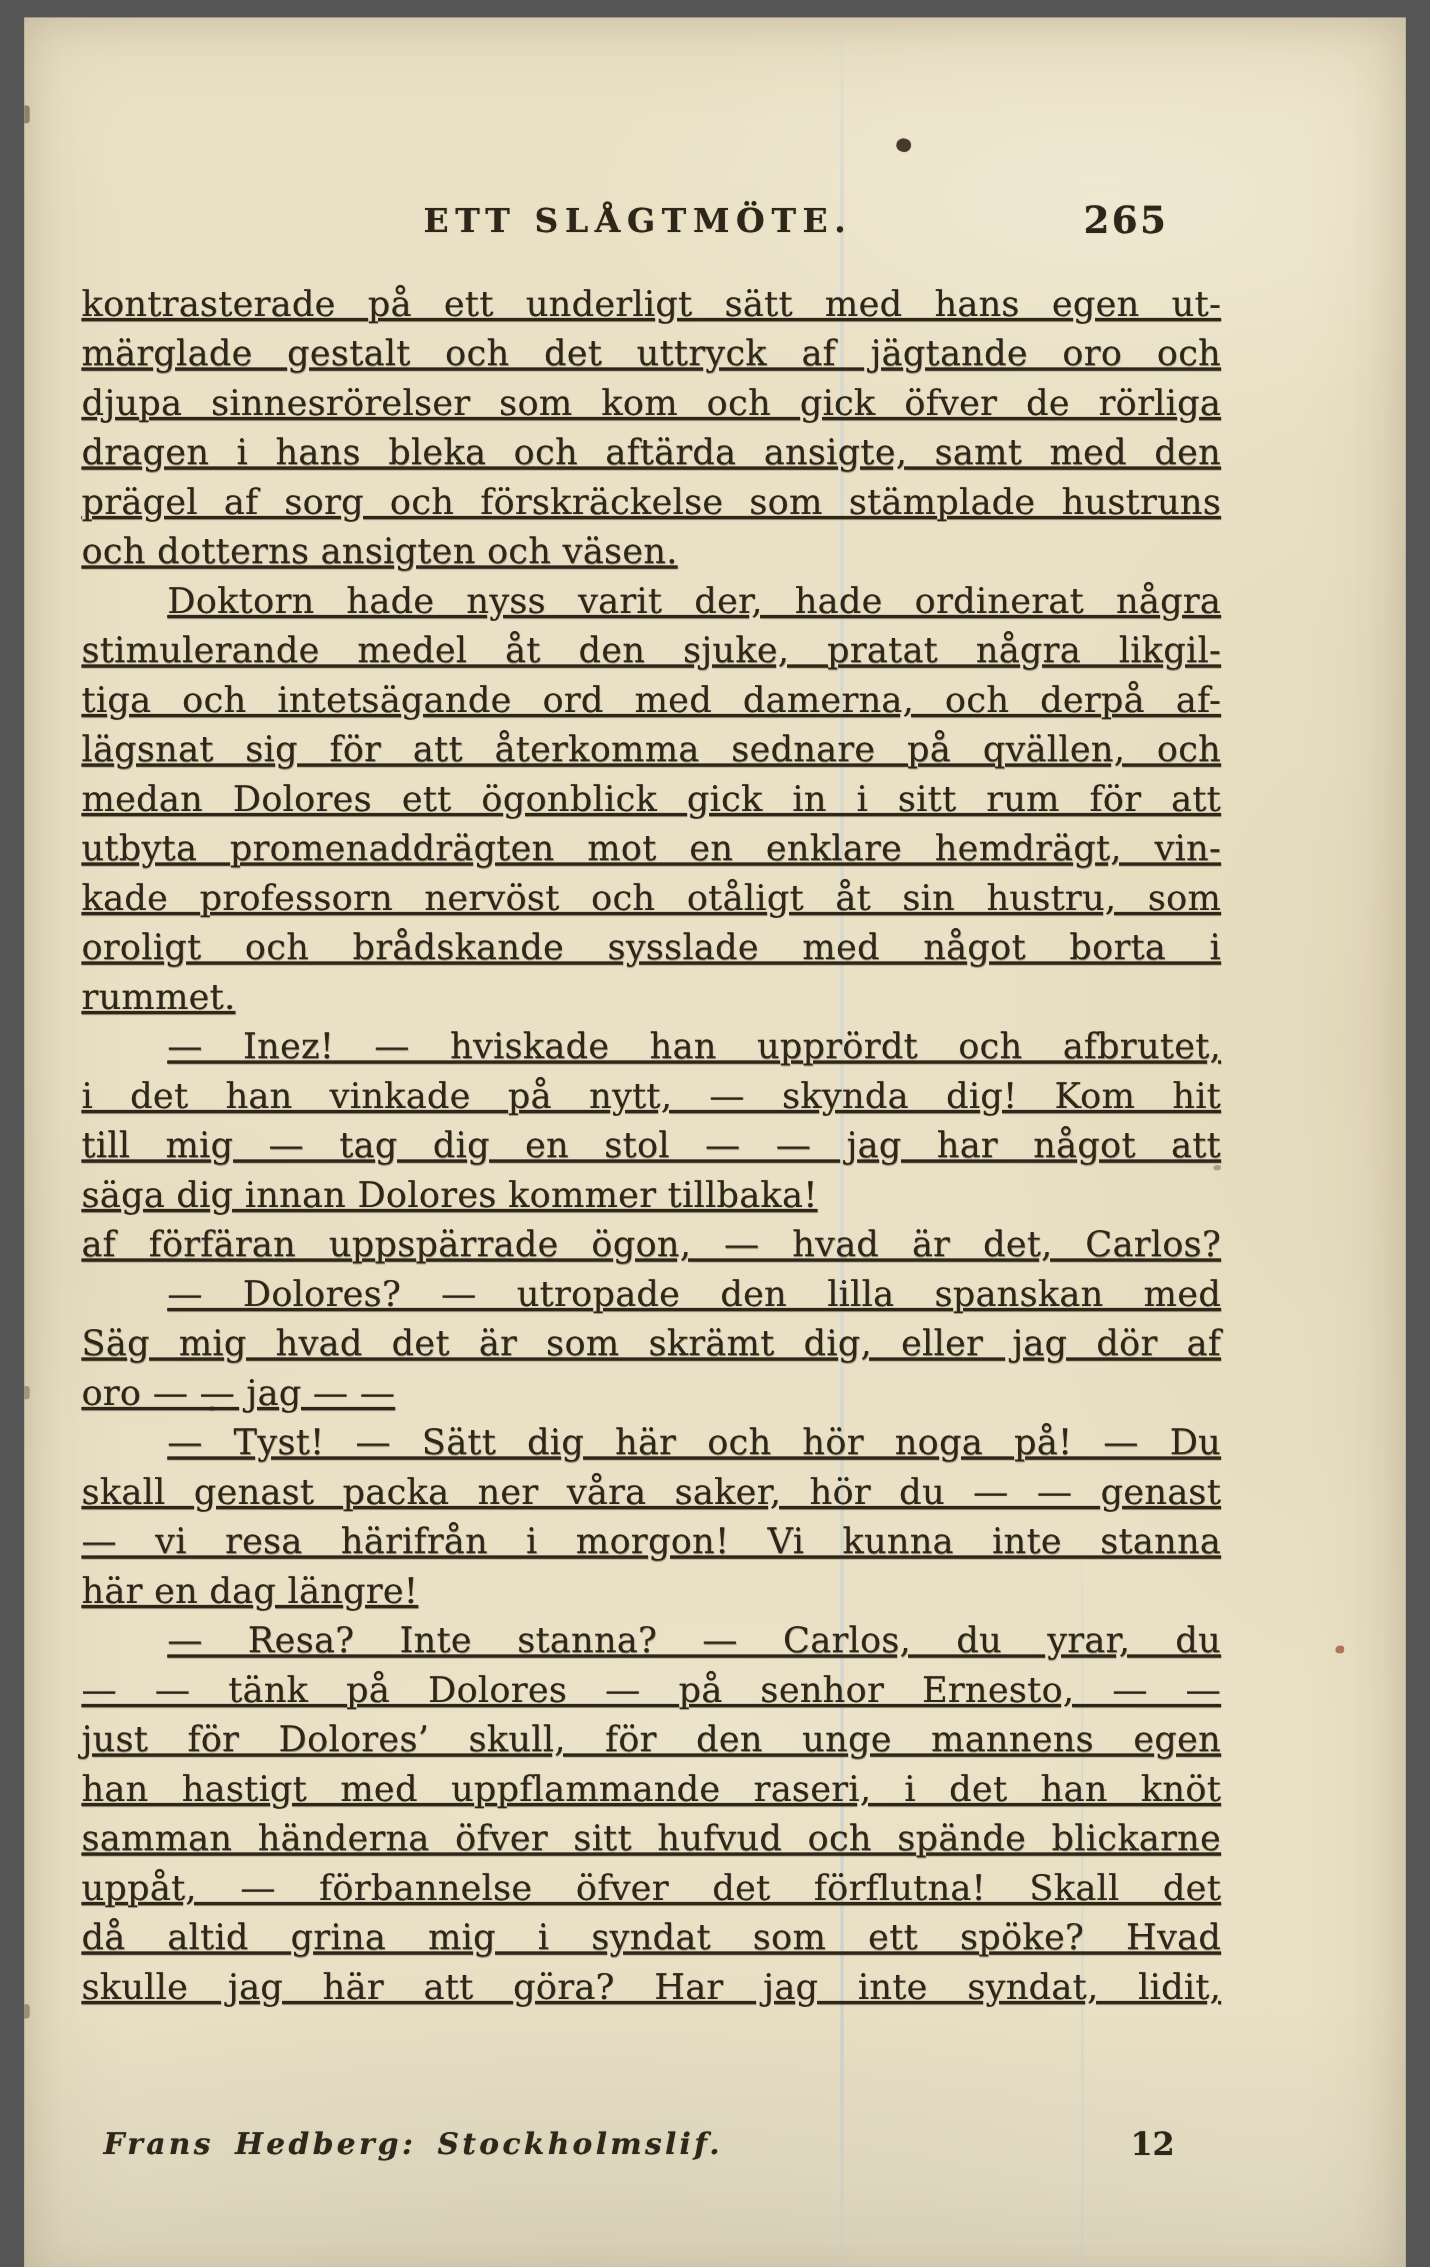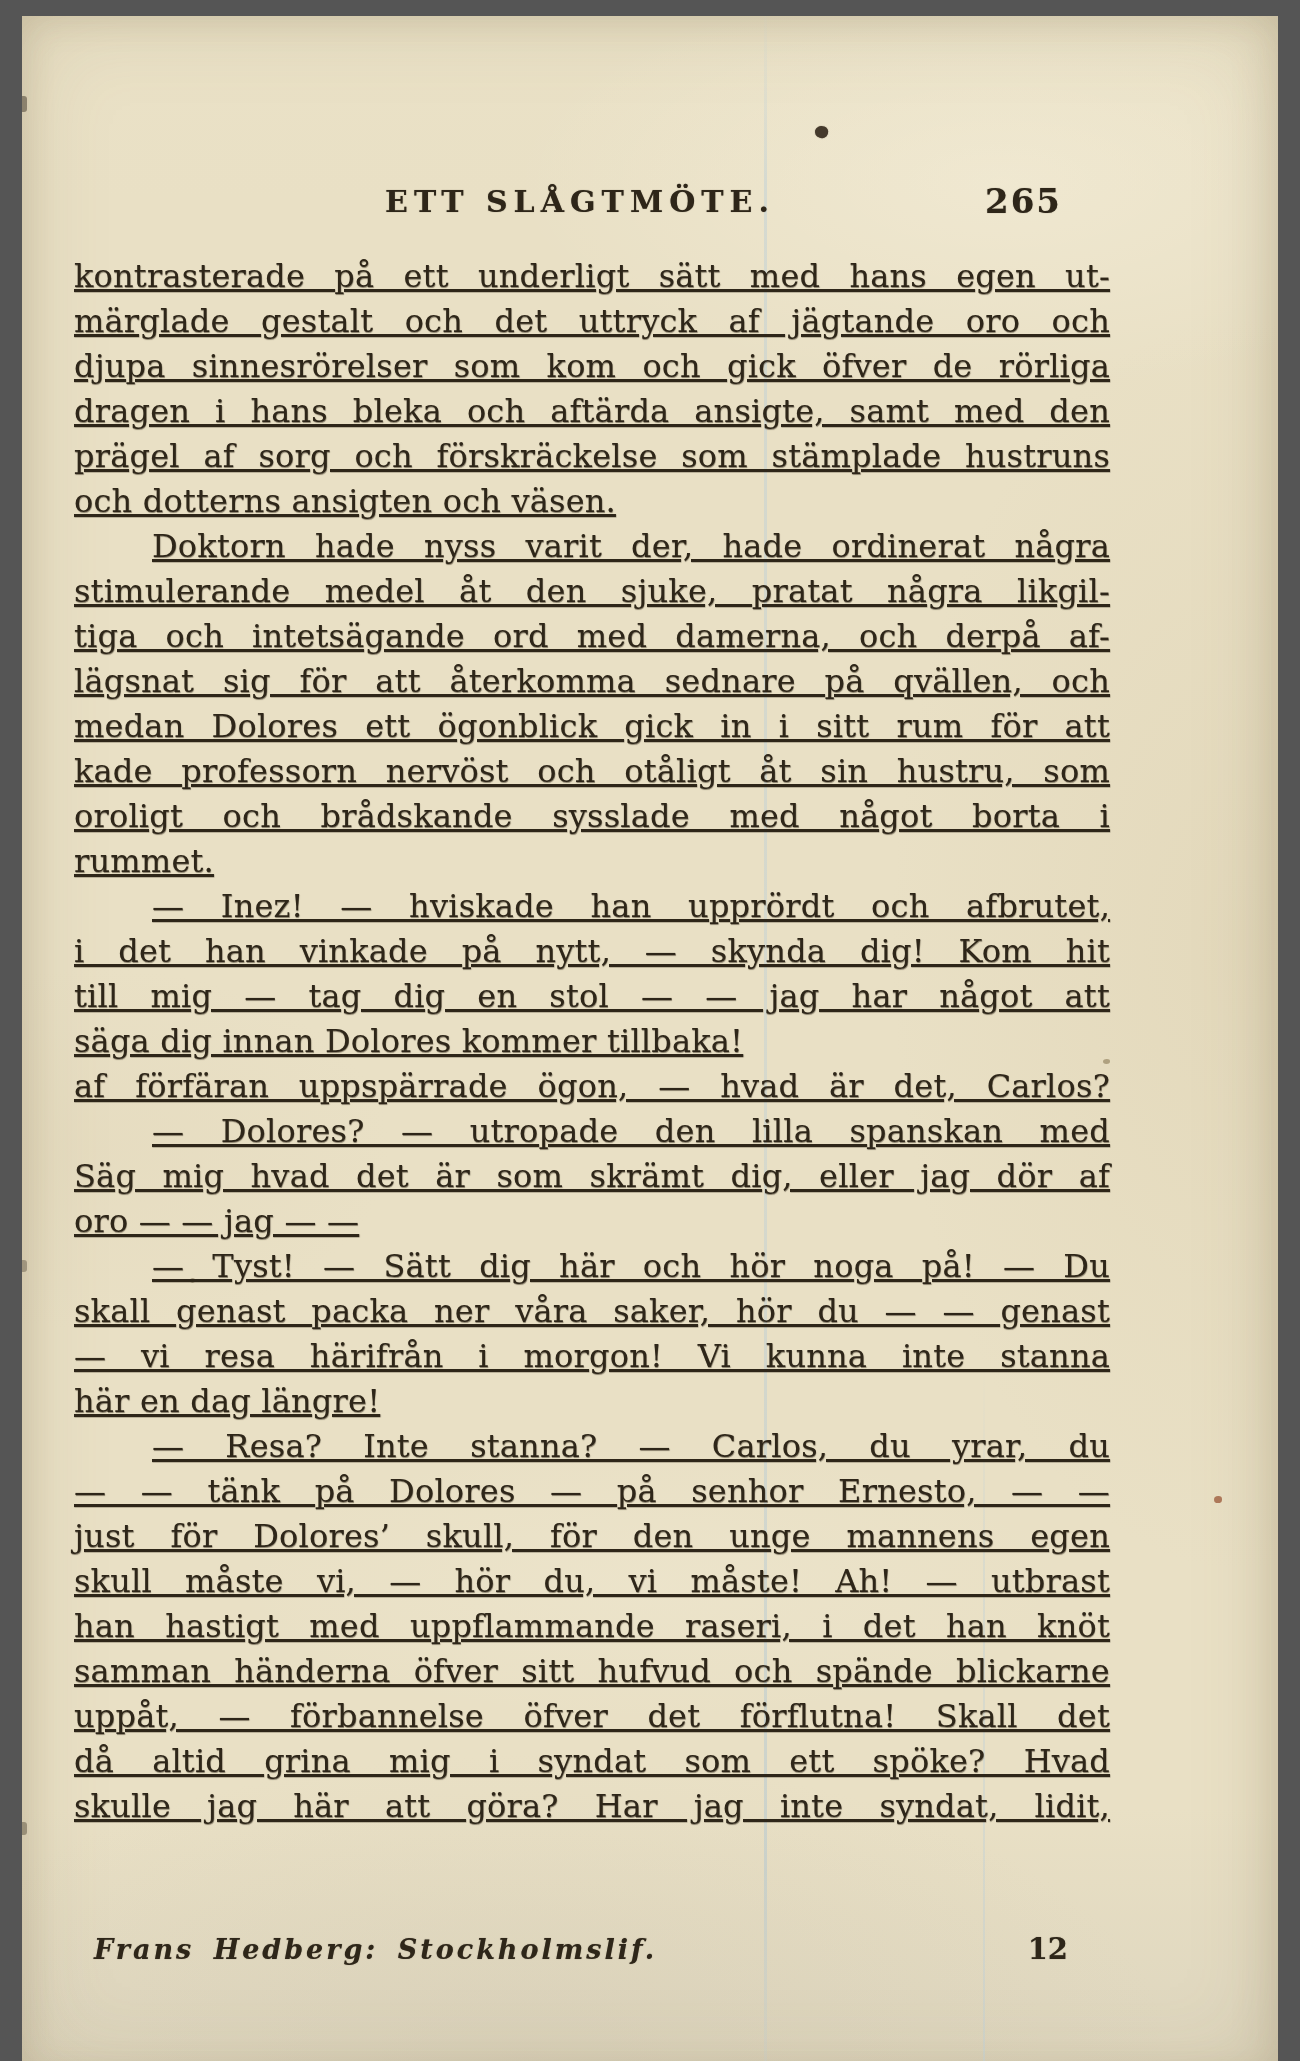--- a/index.html
+++ b/index.html
@@ -118,39 +118,39 @@
       <div class="line">märglade gestalt och det uttryck af jägtande oro och</div>
       <div class="line">djupa sinnesrörelser som kom och gick öfver de rörliga</div>
       <div class="line">dragen i hans bleka och aftärda ansigte, samt med den</div>
       <div class="line">prägel af sorg och förskräckelse som stämplade hustruns</div>
       <div class="line para-end">och dotterns ansigten och väsen.</div>
       <div class="line indent">Doktorn hade nyss varit der, hade ordinerat några</div>
       <div class="line">stimulerande medel åt den sjuke, pratat några likgil-</div>
       <div class="line">tiga och intetsägande ord med damerna, och derpå af-</div>
       <div class="line">lägsnat sig för att återkomma sednare på qvällen, och</div>
       <div class="line">medan Dolores ett ögonblick gick in i sitt rum för att</div>
+      <div class="line">utbyta promenaddrägten mot en enklare hemdrägt, vin-</div>
       <div class="line">kade professorn nervöst och otåligt åt sin hustru, som</div>
       <div class="line">oroligt och brådskande sysslade med något borta i</div>
       <div class="line para-end">rummet.</div>
       <div class="line indent">— Inez! — hviskade han upprördt och afbrutet,</div>
       <div class="line">i det han vinkade på nytt, — skynda dig! Kom hit</div>
       <div class="line">till mig — tag dig en stol — — jag har något att</div>
       <div class="line para-end">säga dig innan Dolores kommer tillbaka!</div>
       <div class="line">af förfäran uppspärrade ögon, — hvad är det, Carlos?</div>
       <div class="line indent">— Dolores? — utropade den lilla spanskan med</div>
       <div class="line">Säg mig hvad det är som skrämt dig, eller jag dör af</div>
       <div class="line para-end">oro — — jag — —</div>
       <div class="line indent">— Tyst! — Sätt dig här och hör noga på! — Du</div>
       <div class="line">skall genast packa ner våra saker, hör du — — genast</div>
       <div class="line">— vi resa härifrån i morgon! Vi kunna inte stanna</div>
       <div class="line para-end">här en dag längre!</div>
       <div class="line indent">— Resa? Inte stanna? — Carlos, du yrar, du</div>
       <div class="line">— — tänk på Dolores — på senhor Ernesto, — —</div>
       <div class="line">just för Dolores’ skull, för den unge mannens egen</div>
-      <div class="line">skull måste vi, — hör du, vi måste! Ah! — utbrast</div>
       <div class="line">han hastigt med uppflammande raseri, i det han knöt</div>
       <div class="line">samman händerna öfver sitt hufvud och spände blickarne</div>
       <div class="line">uppåt, — förbannelse öfver det förflutna! Skall det</div>
       <div class="line">då altid grina mig i syndat som ett spöke? Hvad</div>
       <div class="line">skulle jag här att göra? Har jag inte syndat, lidit,</div>
     </div>
 
   <div class="footer">
     <span class="signature">Frans Hedberg: Stockholmslif.</span>
     <span class="sheet-number">12</span>

